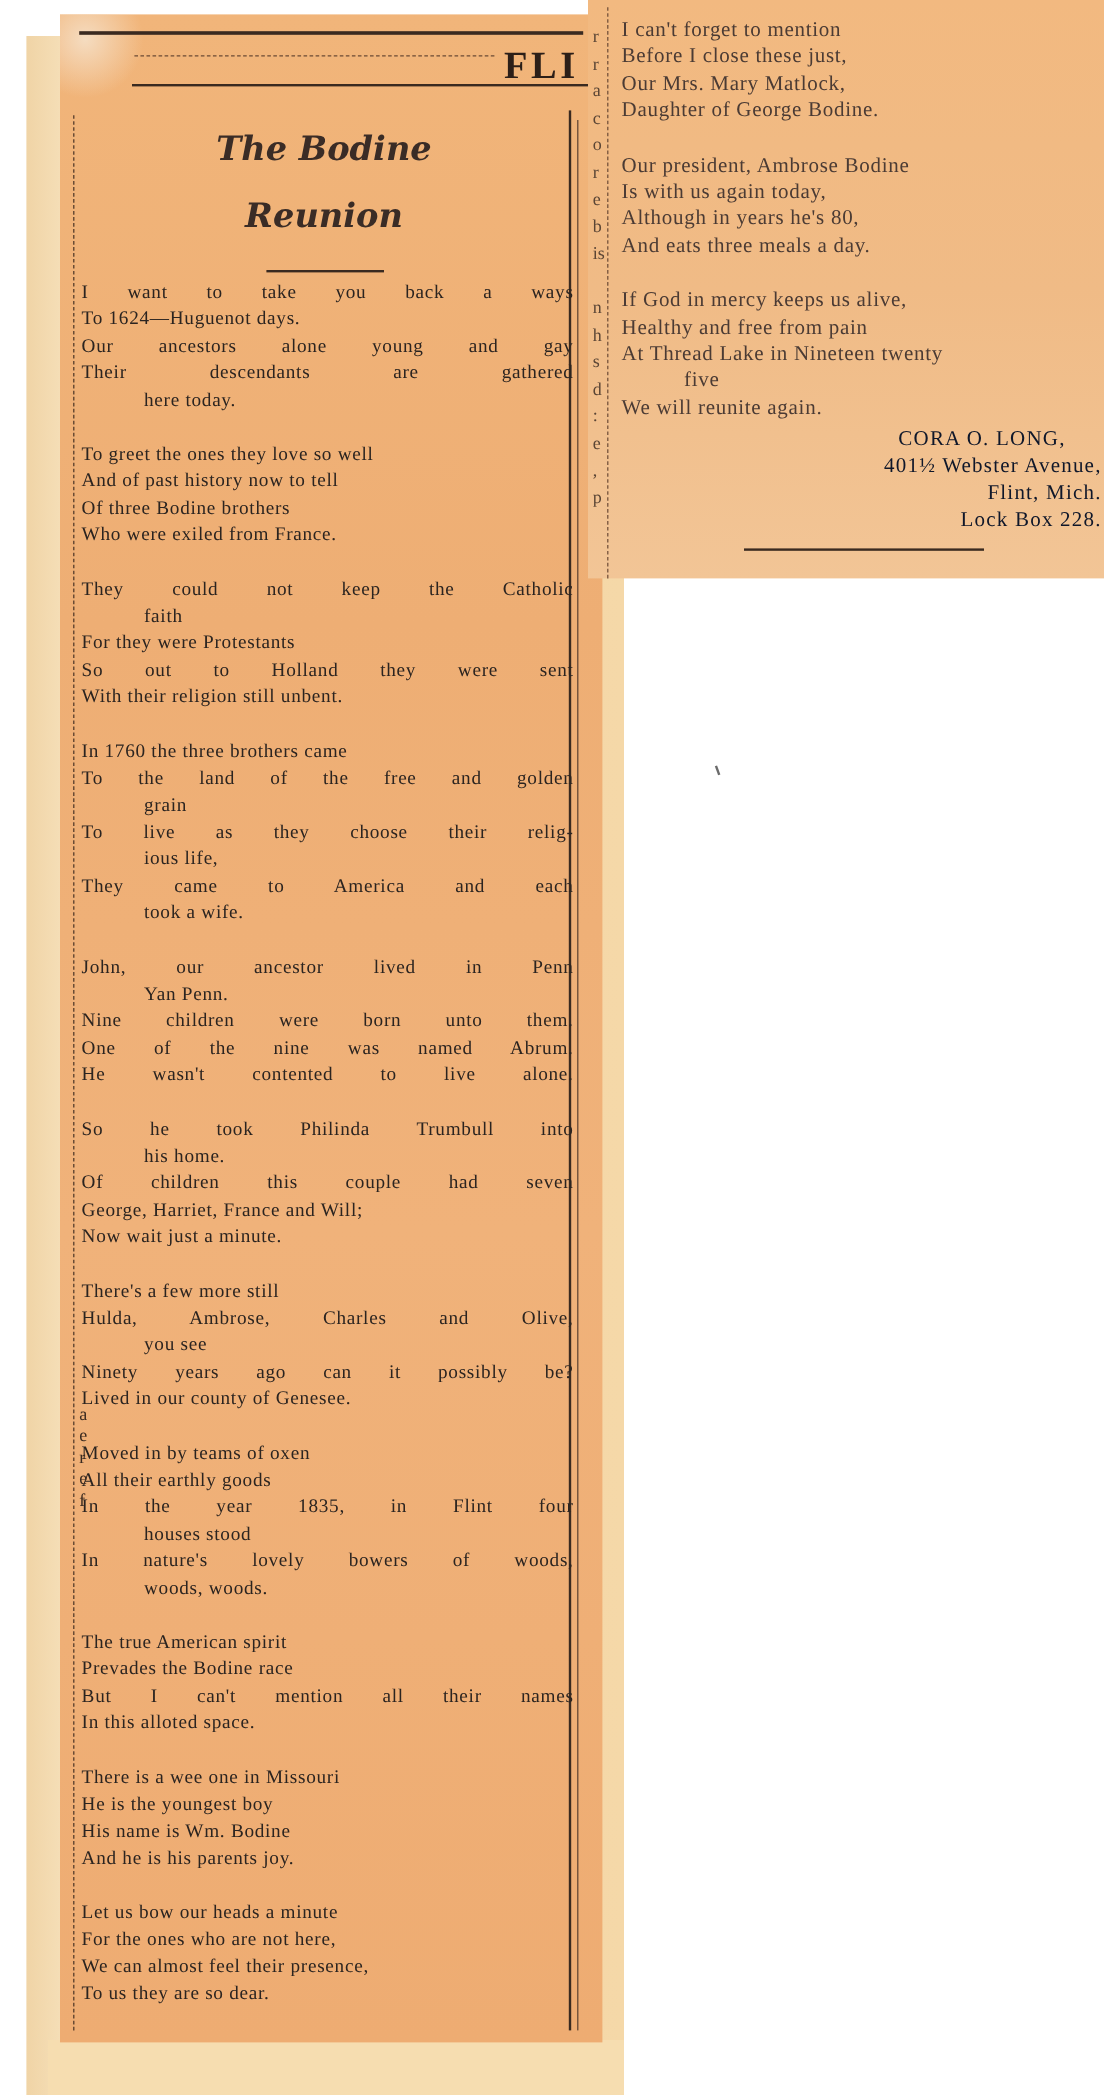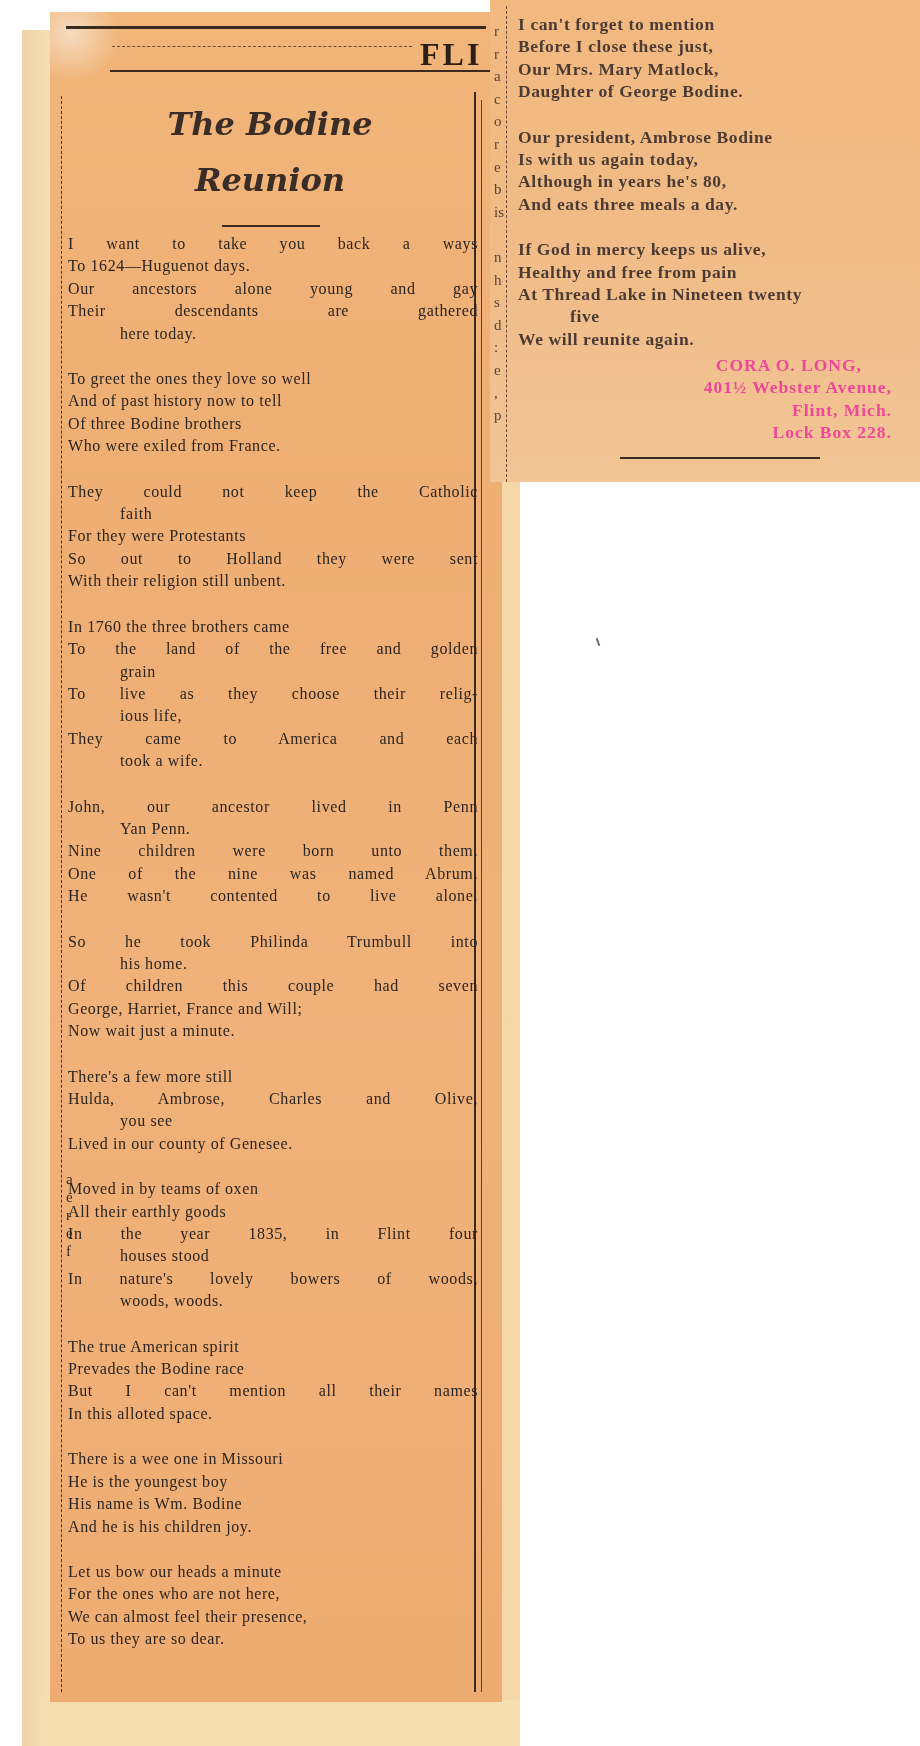--- a/index.html
+++ b/index.html
@@ -32,21 +32,21 @@
     position:absolute; left:420px; top:36px; font-weight:bold; font-size:32px; color:#2c1f18;
     letter-spacing:3px;
   }
   .col-rule-left { position:absolute; left:61px; top:96px; width:1px; height:1596px; border-left:1px dashed #4a3325; }
   .col-rule-right { position:absolute; left:474px; top:92px; width:2px; height:1600px; background:#3a2a20; }
   .col-rule-right2 { position:absolute; left:481px; top:100px; width:1px; height:1592px; background:#5a4030; }
 
   .title {
     position:absolute; left:70px; top:96px; width:400px; text-align:center;
     font-family:"DejaVu Serif","Liberation Serif",serif; font-style:italic; font-weight:bold;
-    color:#3a2c26; font-size:32px; line-height:56px;
+    color:#3a2c26; font-size:28px; line-height:56px;
   }
   .title-rule { position:absolute; left:222px; top:225px; width:98px; height:2px; background:#3a2a20; }
 
   .poem {
     position:absolute; left:68px; top:233px; width:410px;
     font-family:"Liberation Serif","DejaVu Serif",serif; color:#2b2420;
     font-size:16px; line-height:22.4px; letter-spacing:0.6px;
   }
   .stanza { margin:0 0 23px 0; }
   .line { white-space:nowrap; display:block; }
@@ -60,25 +60,25 @@
   }
   .clip-right-rule { position:absolute; left:506px; top:6px; width:1px; height:476px; border-left:1px dashed #6b4a35; }
   .side-letters {
     position:absolute; left:494px; top:20px; width:14px;
     font-family:"Liberation Serif",serif; font-size:15px; line-height:22.6px; color:#5a4535;
   }
   .side-letters span { display:block; }
   .poem-right {
     position:absolute; left:518px; top:13px; width:400px;
     font-family:"Liberation Serif","DejaVu Serif",serif; color:#4b3b34;
-    font-size:17.5px; line-height:22.4px; letter-spacing:0.6px;font-weight:bold;
+    font-size:17.5px; line-height:22.4px; letter-spacing:0.6px;
   }
   .signature {
-    position:absolute; left:518px; top:354px; width:374px; text-align:right;
-    font-family:"Liberation Serif",serif; color:#ec4899; font-size:17.5px; line-height:22.4px; letter-spacing:1px;font-weight:bold;
+    position:absolute; left:544px; top:354px; width:374px; text-align:right;
+    font-family:"Liberation Serif",serif; color:#0f172a; font-size:17.5px; line-height:22.4px; letter-spacing:1px;
   }
   .sig-rule { position:absolute; left:620px; top:457px; width:200px; height:2px; background:#3a2a20; }
 
   .left-letters {
     position:absolute; left:66px; top:1170px; width:12px;
     font-family:"Liberation Serif",serif; font-size:15px; line-height:18px; color:#3a2a20;
   }
   .left-letters span { display:block; }
   .speck { position:absolute; left:597px; top:638px; width:2px; height:8px; background:#6b6b6b; transform:rotate(-20deg); }
 </style>
@@ -146,41 +146,42 @@
       <span class="line justify">So he took Philinda Trumbull into</span>
       <span class="line indent">his home.</span>
       <span class="line justify">Of children this couple had seven</span>
       <span class="line">George, Harriet, France and Will;</span>
       <span class="line">Now wait just a minute.</span>
     </div>
     <div class="stanza">
       <span class="line">There's a few more still</span>
       <span class="line justify">Hulda, Ambrose, Charles and Olive,</span>
       <span class="line indent">you see</span>
+      <span class="line justify">Ninety years ago can it possibly be?</span>
       <span class="line">Lived in our county of Genesee.</span>
     </div>
     <div class="stanza">
       <span class="line">Moved in by teams of oxen</span>
       <span class="line">All their earthly goods</span>
       <span class="line justify">In the year 1835, in Flint four</span>
       <span class="line indent">houses stood</span>
       <span class="line justify">In nature's lovely bowers of woods,</span>
       <span class="line indent">woods, woods.</span>
     </div>
     <div class="stanza">
       <span class="line">The true American spirit</span>
       <span class="line">Prevades the Bodine race</span>
       <span class="line justify">But I can't mention all their names</span>
       <span class="line">In this alloted space.</span>
     </div>
     <div class="stanza">
       <span class="line">There is a wee one in Missouri</span>
       <span class="line">He is the youngest boy</span>
       <span class="line">His name is Wm. Bodine</span>
-      <span class="line">And he is his children joy.</span>
+      <span class="line">And he is his parents joy.</span>
     </div>
     <div class="stanza">
       <span class="line">Let us bow our heads a minute</span>
       <span class="line">For the ones who are not here,</span>
       <span class="line">We can almost feel their presence,</span>
       <span class="line">To us they are so dear.</span>
     </div>
   </div>
 
 <div class="left-letters" id="left-gutter">

